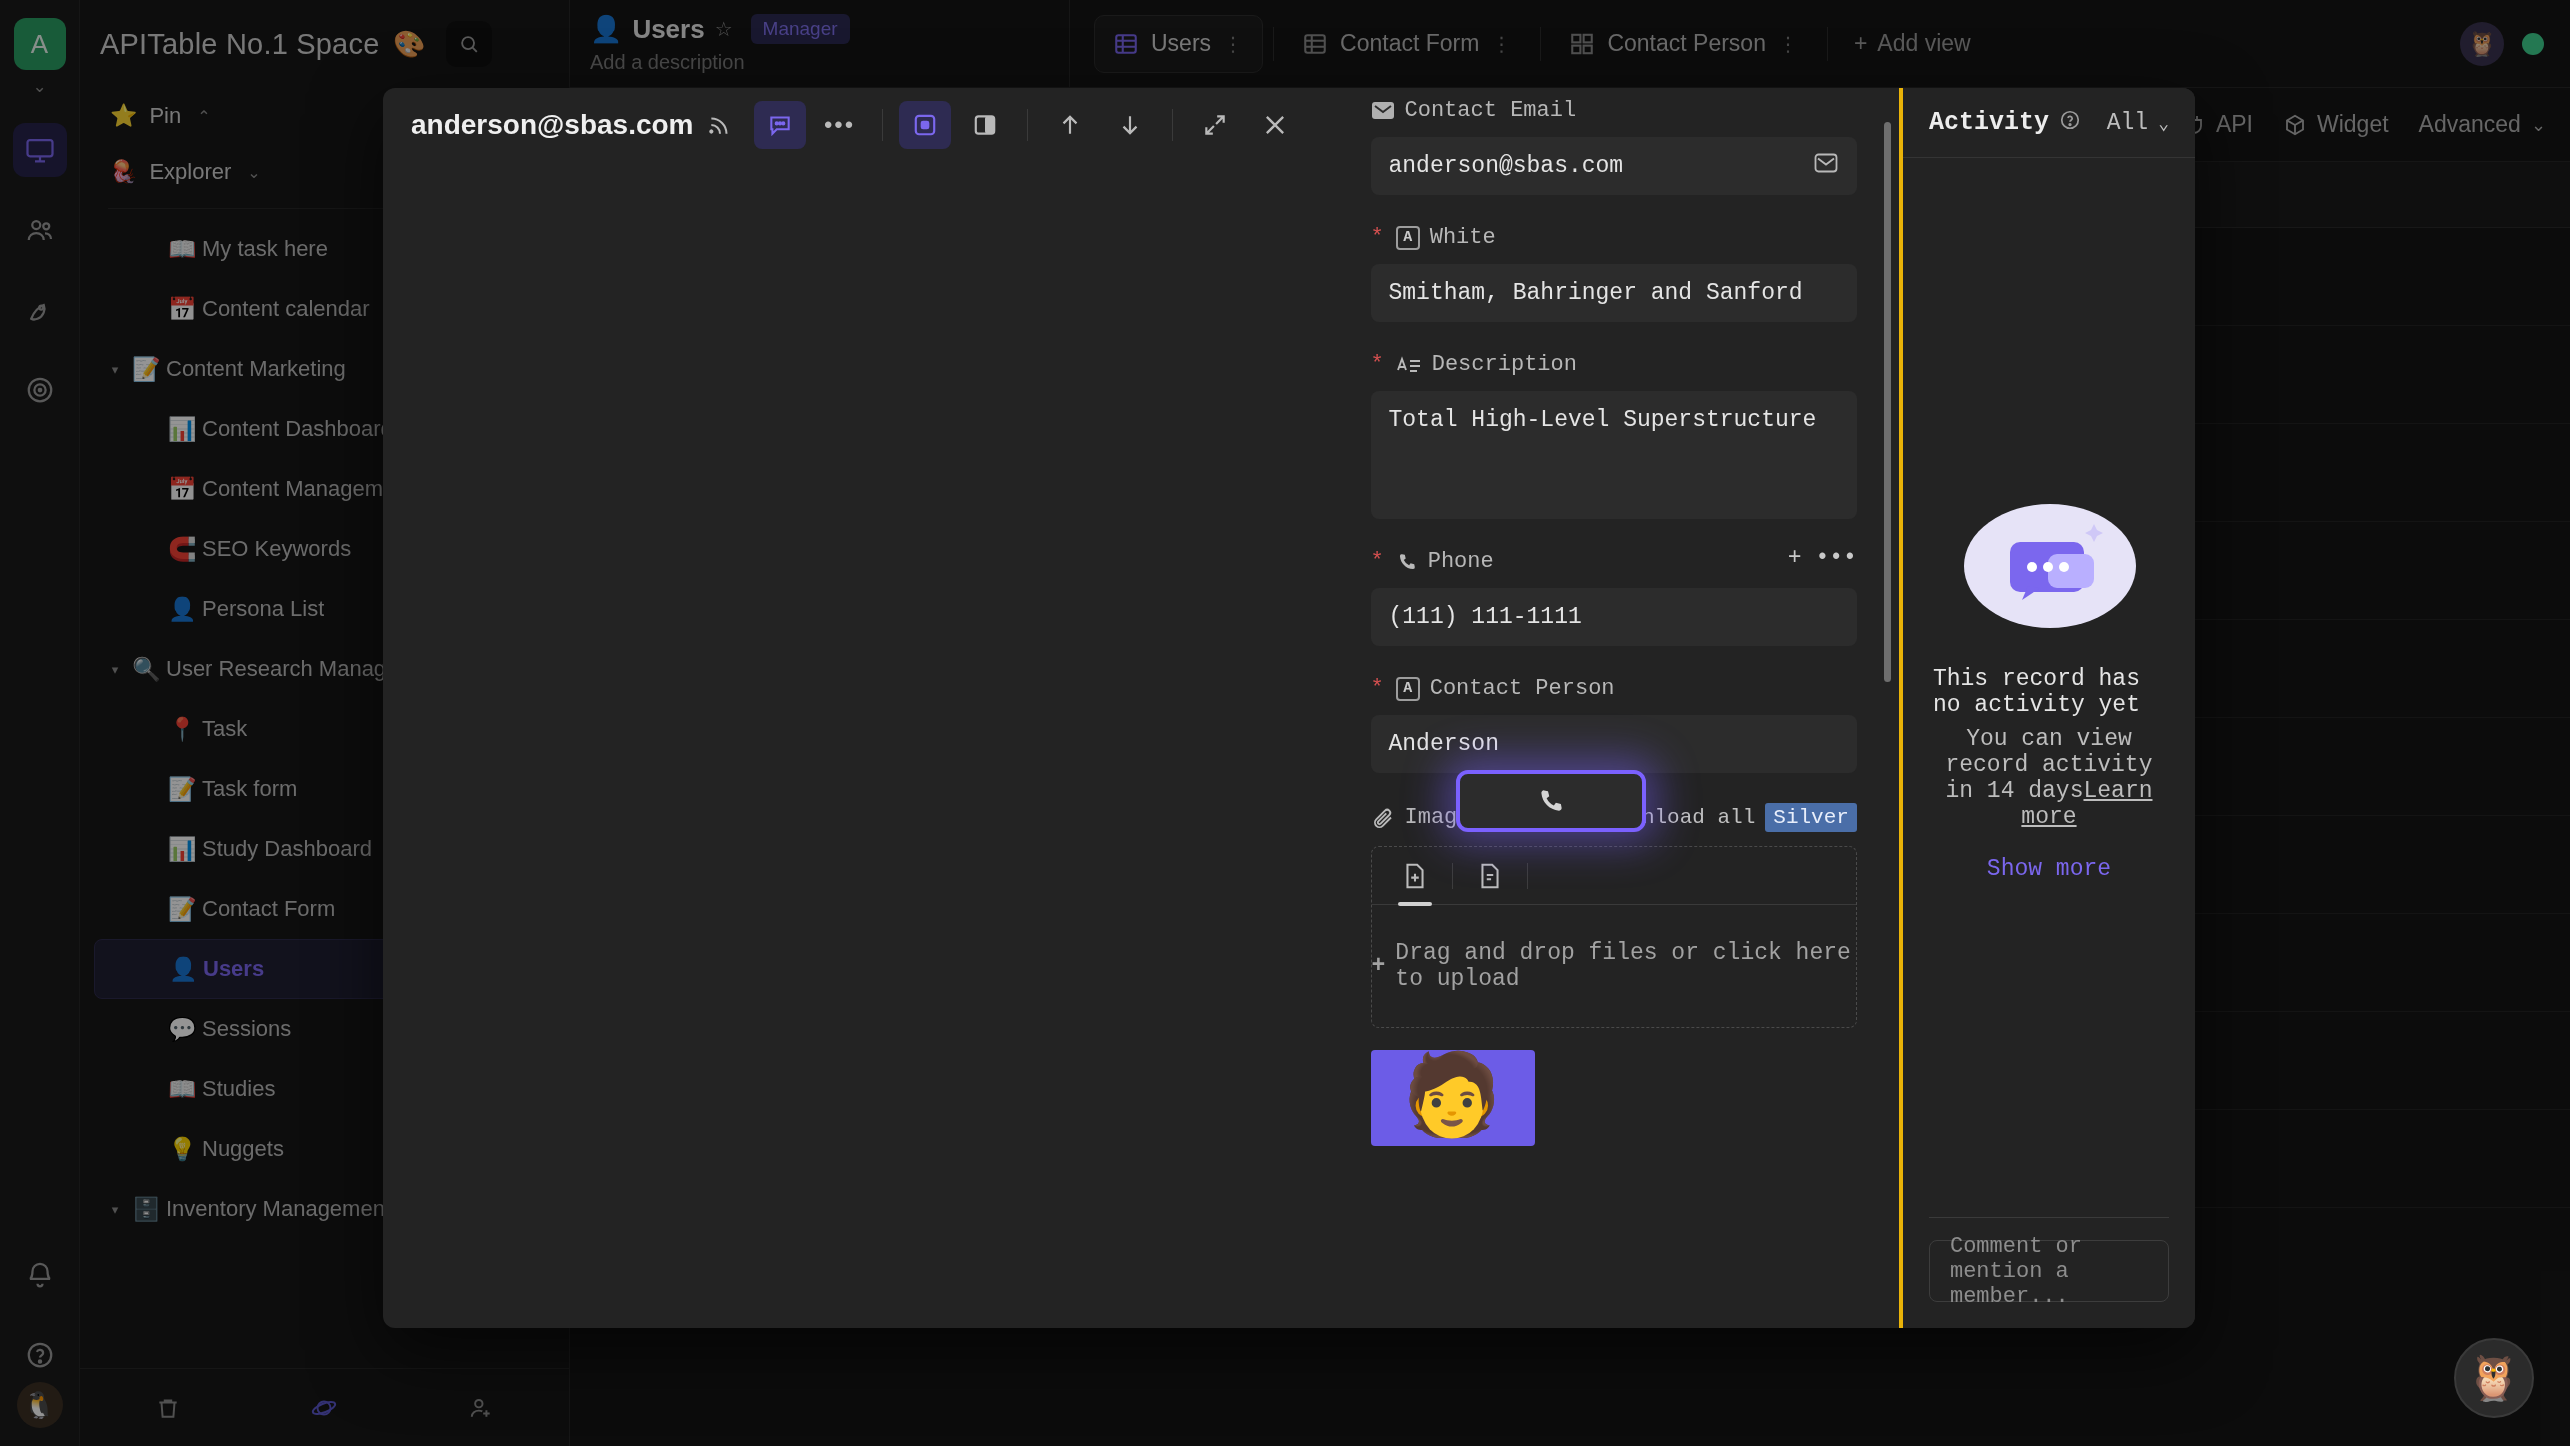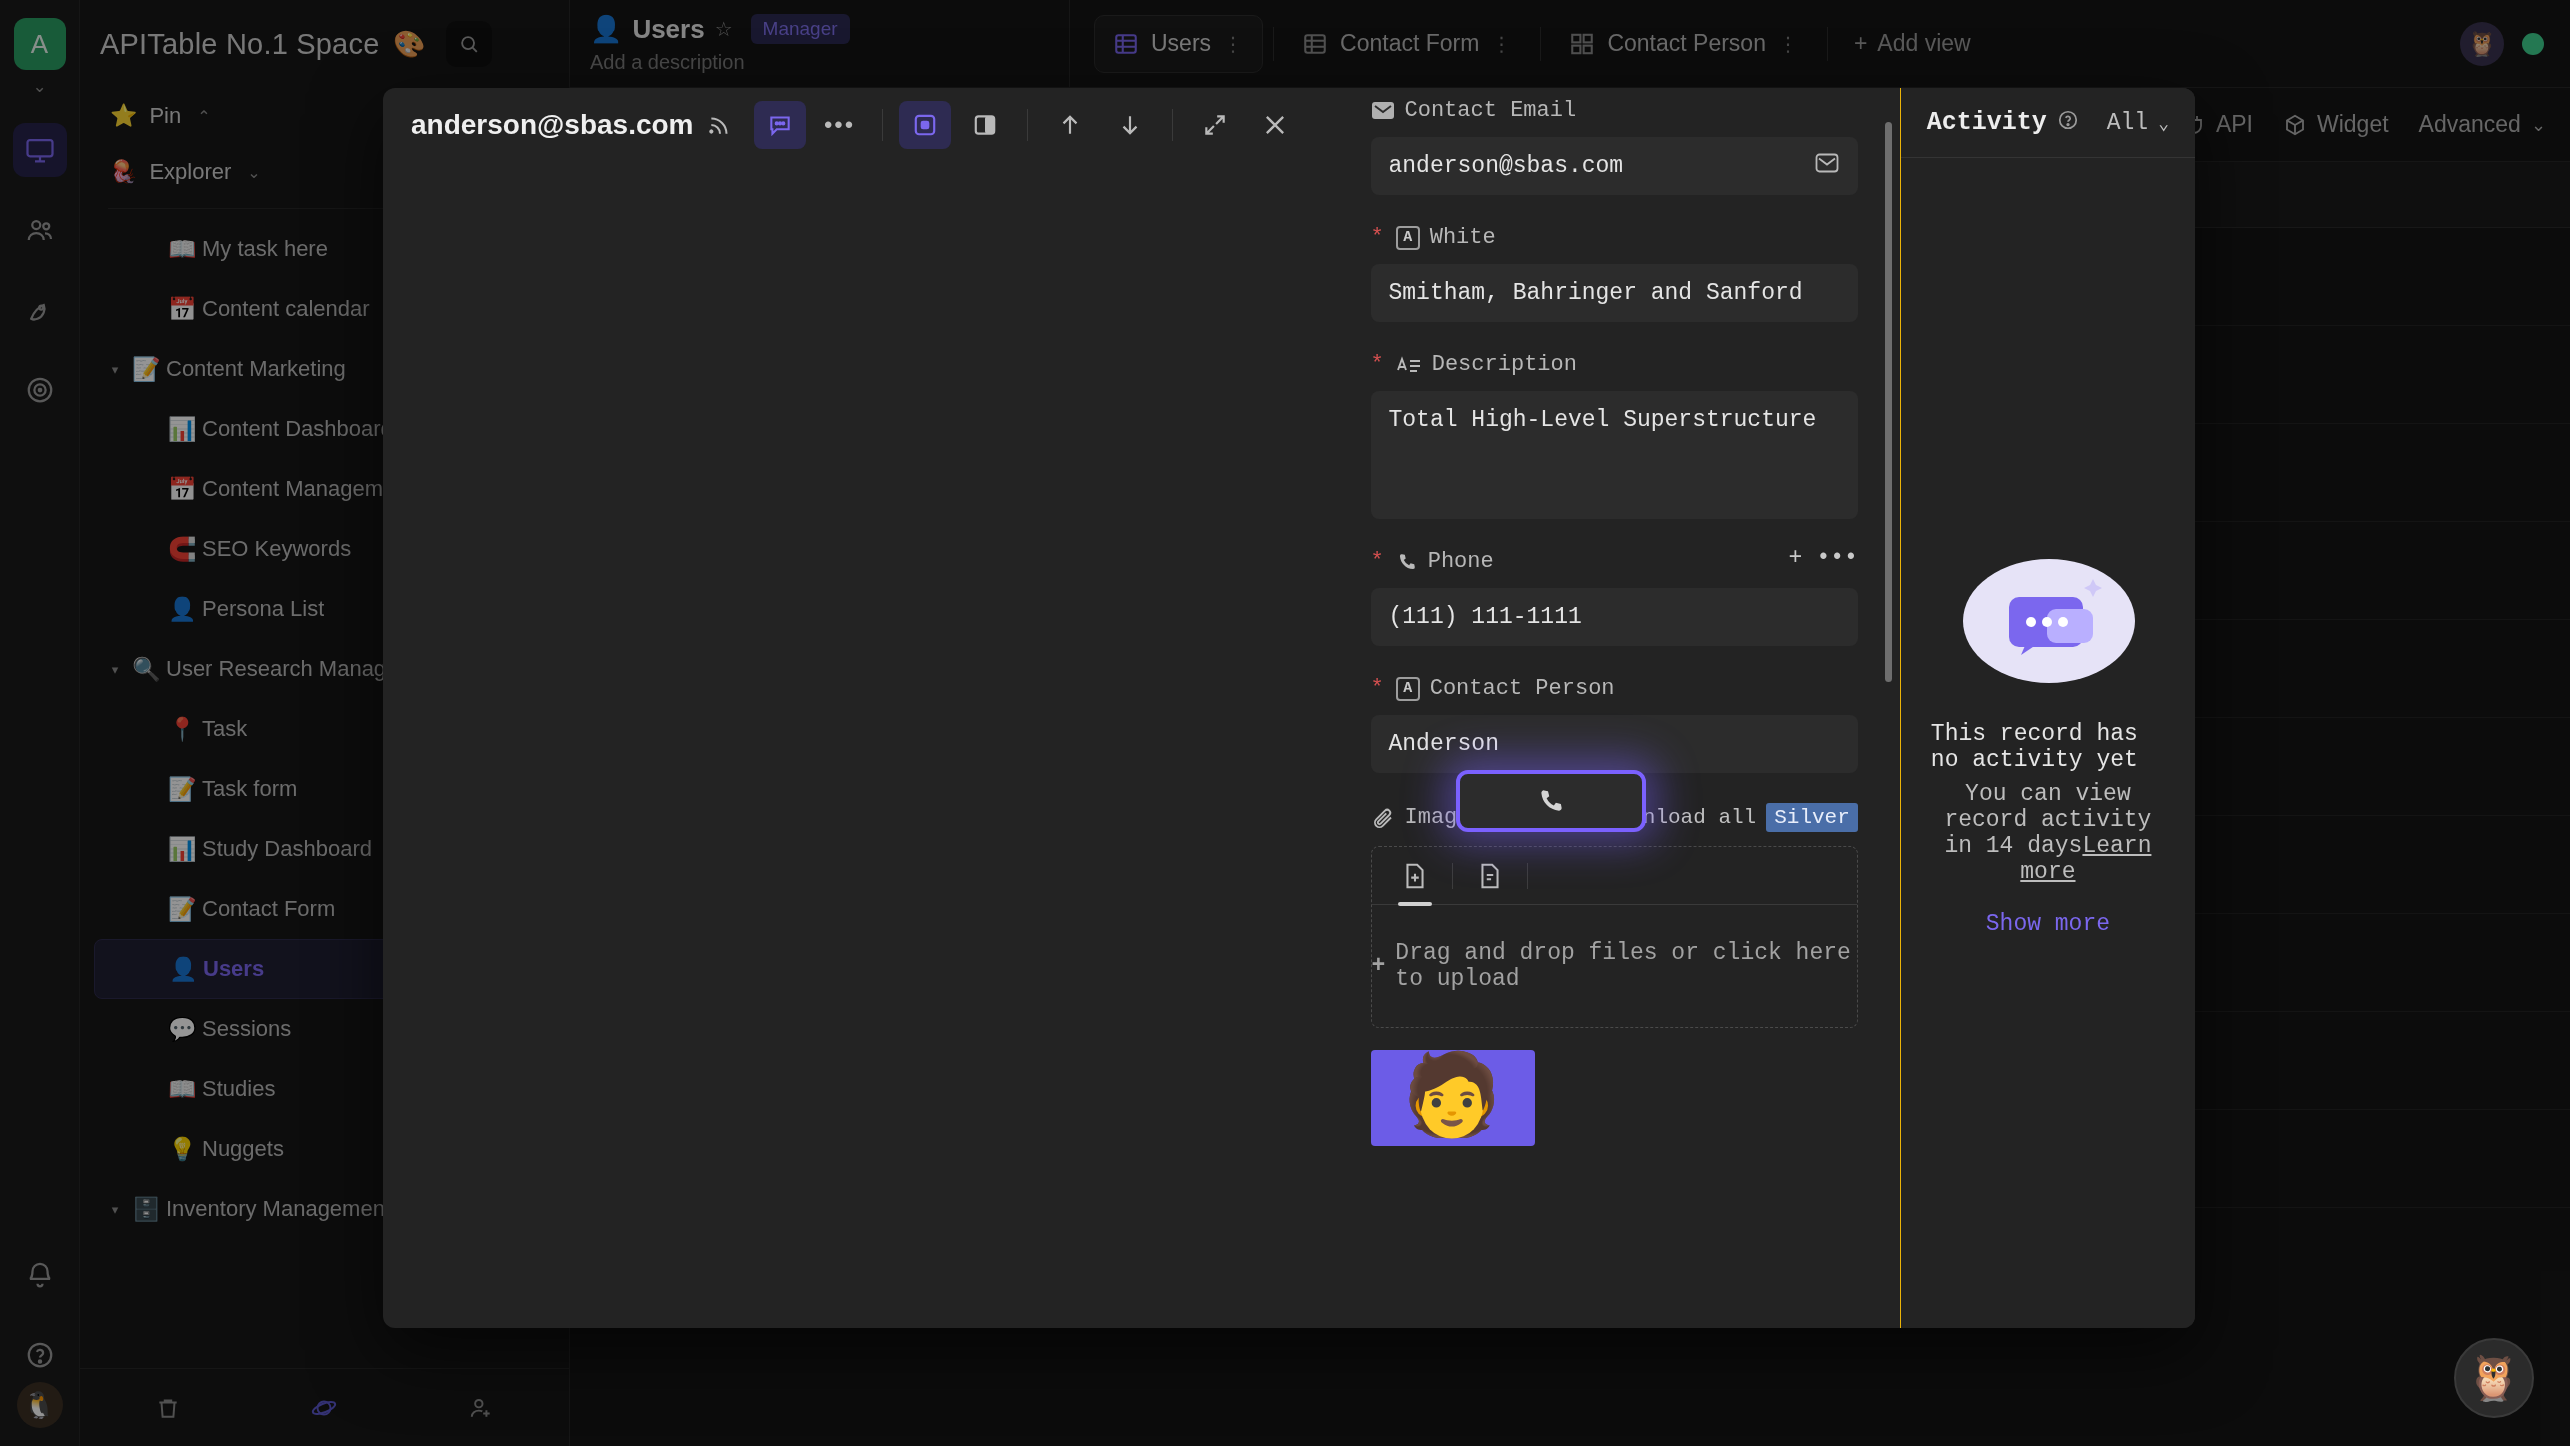--- a/index.html
+++ b/index.html
@@ -196,21 +196,21 @@
   .img-preview { width: 164px; height: 96px; background:#6c5ce7; border-radius:4px;
                  display:flex;align-items:flex-end;justify-content:center;overflow:hidden;font-size:80px;}
 
   .fields-scroll {
     position:absolute; right: 8px; top: 34px; width: 7px; height: 560px;
     background:#6e6e6e; border-radius: 4px;
   }
 
   
   .activity {
-    width: 560px; border-left: 1px solid #eab308; display: flex; flex-direction: column;
+    width: 560px; border-left: 4px solid #eab308; display: flex; flex-direction: column;
     background: #232323;
   }
   .act-head { height: 70px; display: flex; align-items: center; padding: 0 26px;
               border-bottom: 1px solid #343434; }
   .act-title { font-size: 25px; color: #ededed; font-weight: bold; }
   .act-help { margin-left: 10px; color: #9a9a9a; font-size: 20px; }
   .act-filter { margin-left: auto; display:flex; align-items:center; gap:10px;
                 color:#bdbdbd; font-size:23px; }
   .act-body { flex: 1; display:flex; flex-direction: column; align-items: center;
               justify-content: center; padding: 0 30px; gap: 0; }
@@ -843,20 +843,26 @@
               <path d="M140 30l3 6 6 3-6 3-3 6-3-6-6-3 6-3z" fill="#cfc8f7"></path>
             </svg>
           </div>
           <div class="act-empty1">This record has no activity yet</div>
           <div class="act-empty2">
             <span>You can view record activity in 14 days</span><a class="act-link">Learn more</a>
           </div>
           <div class="act-more">Show more</div>
         </div>
 
+        <div class="act-foot">
+          <div class="act-foot-sep"></div>
+          <div class="comment-box">
+            <span>Comment or mention a member...</span>
+          </div>
+        </div>
       </div>
     </div>
   </div>
 
   <div class="phone-action">
     <svg width="30" height="30" viewBox="0 0 24 24" fill="#d5d5d5">
         <path d="M6.6 3.5l3 .6 1 4-2.1 1.6a12 12 0 005.8 5.8l1.6-2.1 4 1 .6 3a2 2 0 01-2.1 2.3C10.7 19 5 13.3 4.3 5.6A2 2 0 016.6 3.5z"></path>
       </svg>
   </div>
 

